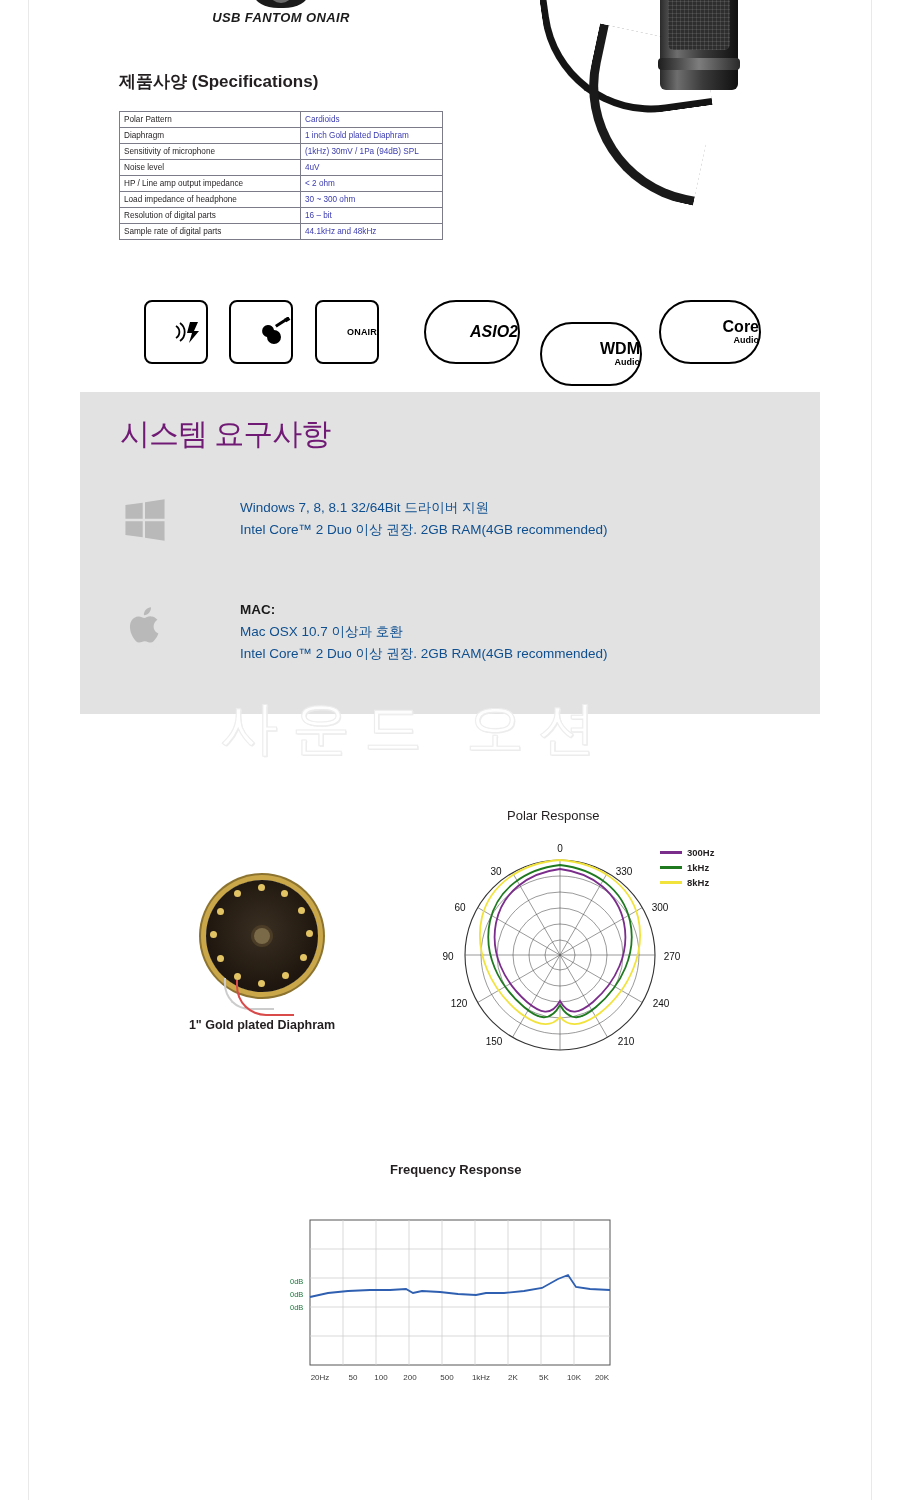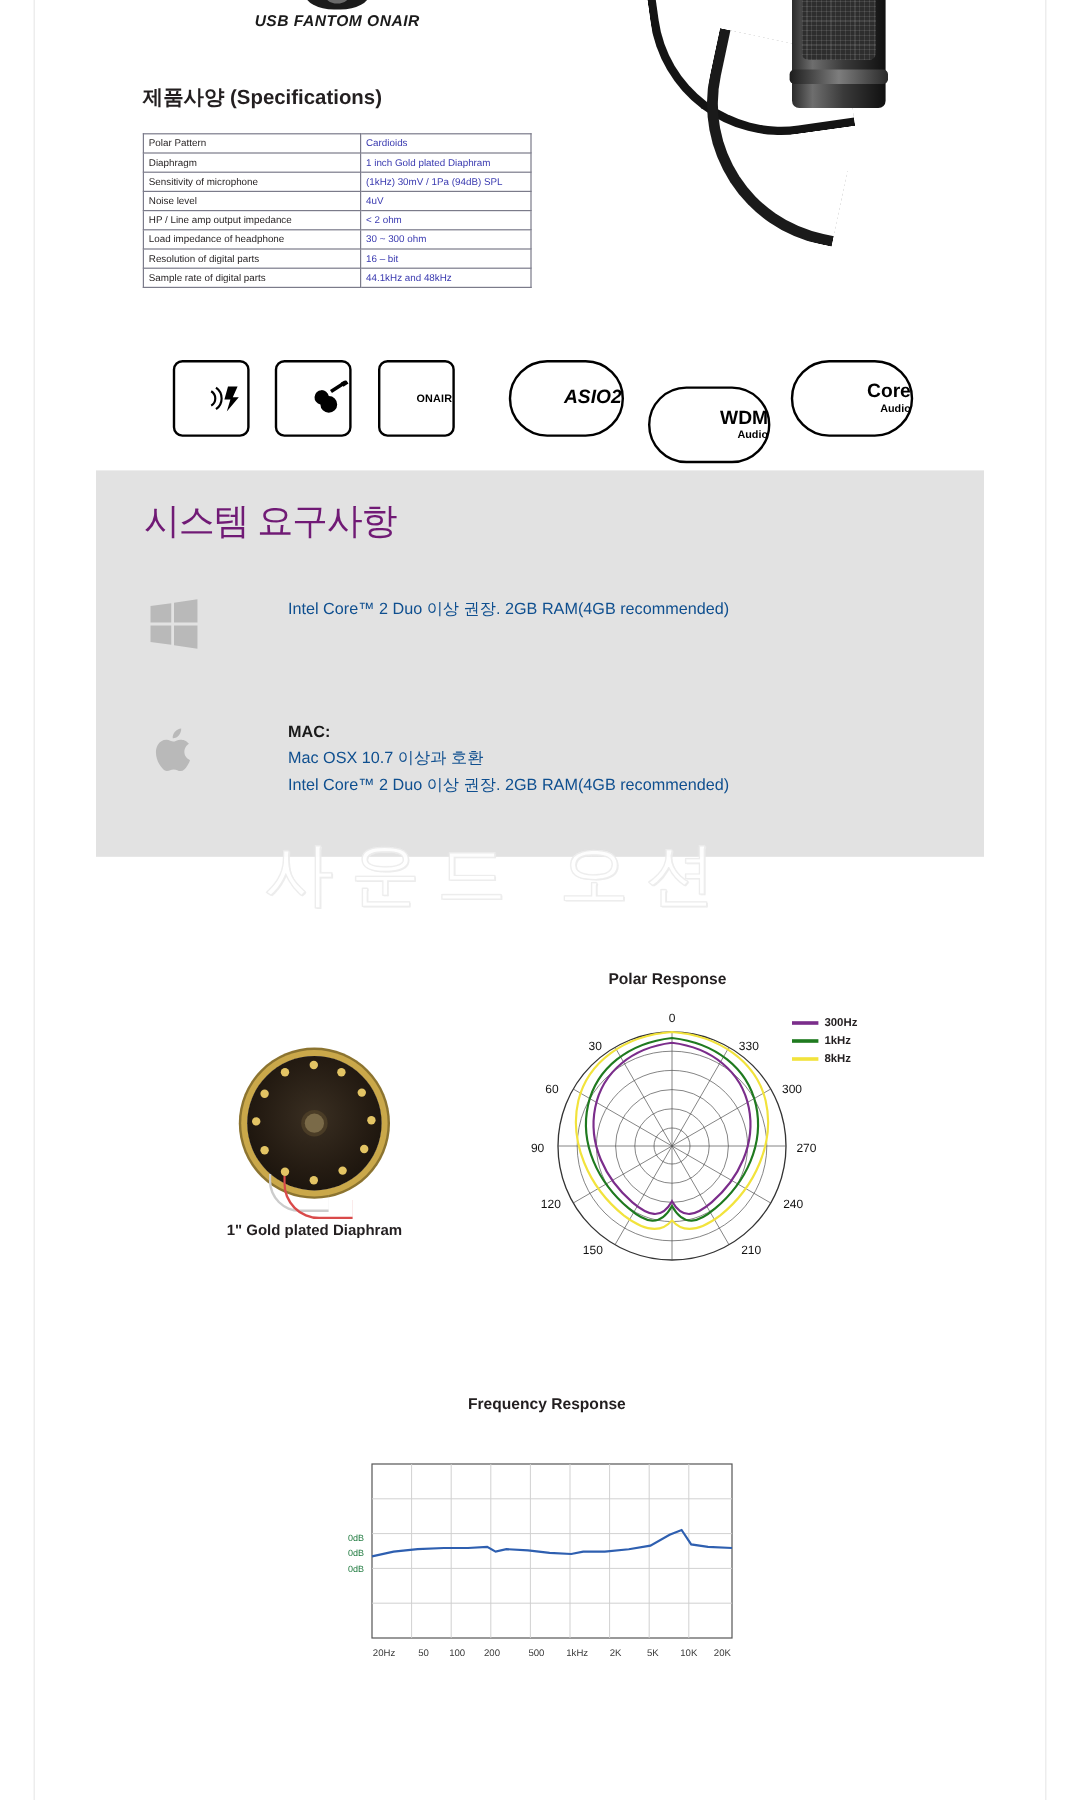--- a/index.html
+++ b/index.html
@@ -246,21 +246,21 @@
     opacity: 0.95;
     pointer-events: none;
   }
 
   
   .polar-title {
     position: absolute;
     left: 507px;
     top: 808px;
     font-size: 13px;
-    font-weight: bold;
+    font-weight: normal;
   }
   .diaphragm-caption {
     position: absolute;
     left: 182px;
     top: 1018px;
     width: 160px;
     text-align: center;
     font-size: 12.5px;
     font-weight: bold;
   }
@@ -424,20 +424,21 @@
     <div class="sysreq-title">시스템 요구사항</div>
 
     <div class="req-block win">
       <svg class="req-icon" viewBox="0 0 40 40">
         <path d="M3 7 L18 5 L18 19 L3 19 Z" fill="#b9b9b9"></path>
         <path d="M20 4.6 L37 2 L37 19 L20 19 Z" fill="#b9b9b9"></path>
         <path d="M3 21 L18 21 L18 35 L3 33 Z" fill="#b9b9b9"></path>
         <path d="M20 21 L37 21 L37 38 L20 35.4 Z" fill="#b9b9b9"></path>
       </svg>
       <div class="req-text">
+        <div class="req-line">Windows 7, 8, 8.1 32/64Bit 드라이버 지원</div>
         <div class="req-line">Intel Core™ 2 Duo 이상 권장.   2GB RAM(4GB recommended)</div>
       </div>
     </div>
 
     <div class="req-block mac">
       <svg class="req-icon" viewBox="0 0 40 40">
         <path d="M27.5 21.5c0-4 3.2-5.9 3.3-6-1.8-2.6-4.6-3-5.6-3-2.4-.2-4.6 1.4-5.8 1.4-1.2 0-3-1.4-5-1.3-2.5 0-4.9 1.5-6.2 3.8-2.7 4.6-.7 11.4 1.9 15.1 1.3 1.8 2.8 3.9 4.8 3.8 1.9-.1 2.6-1.2 4.9-1.2s3 1.2 5 1.2c2.1 0 3.4-1.8 4.7-3.7 1.5-2.1 2.1-4.2 2.1-4.3-.1 0-4.1-1.6-4.1-5.8z" fill="#b9b9b9"></path>
         <path d="M23.6 9.3c1-1.3 1.8-3 1.6-4.8-1.5.1-3.4 1-4.5 2.3-1 1.1-1.9 2.9-1.6 4.7 1.7.1 3.4-.9 4.5-2.2z" fill="#b9b9b9"></path>
       </svg>
       <div class="req-text">

